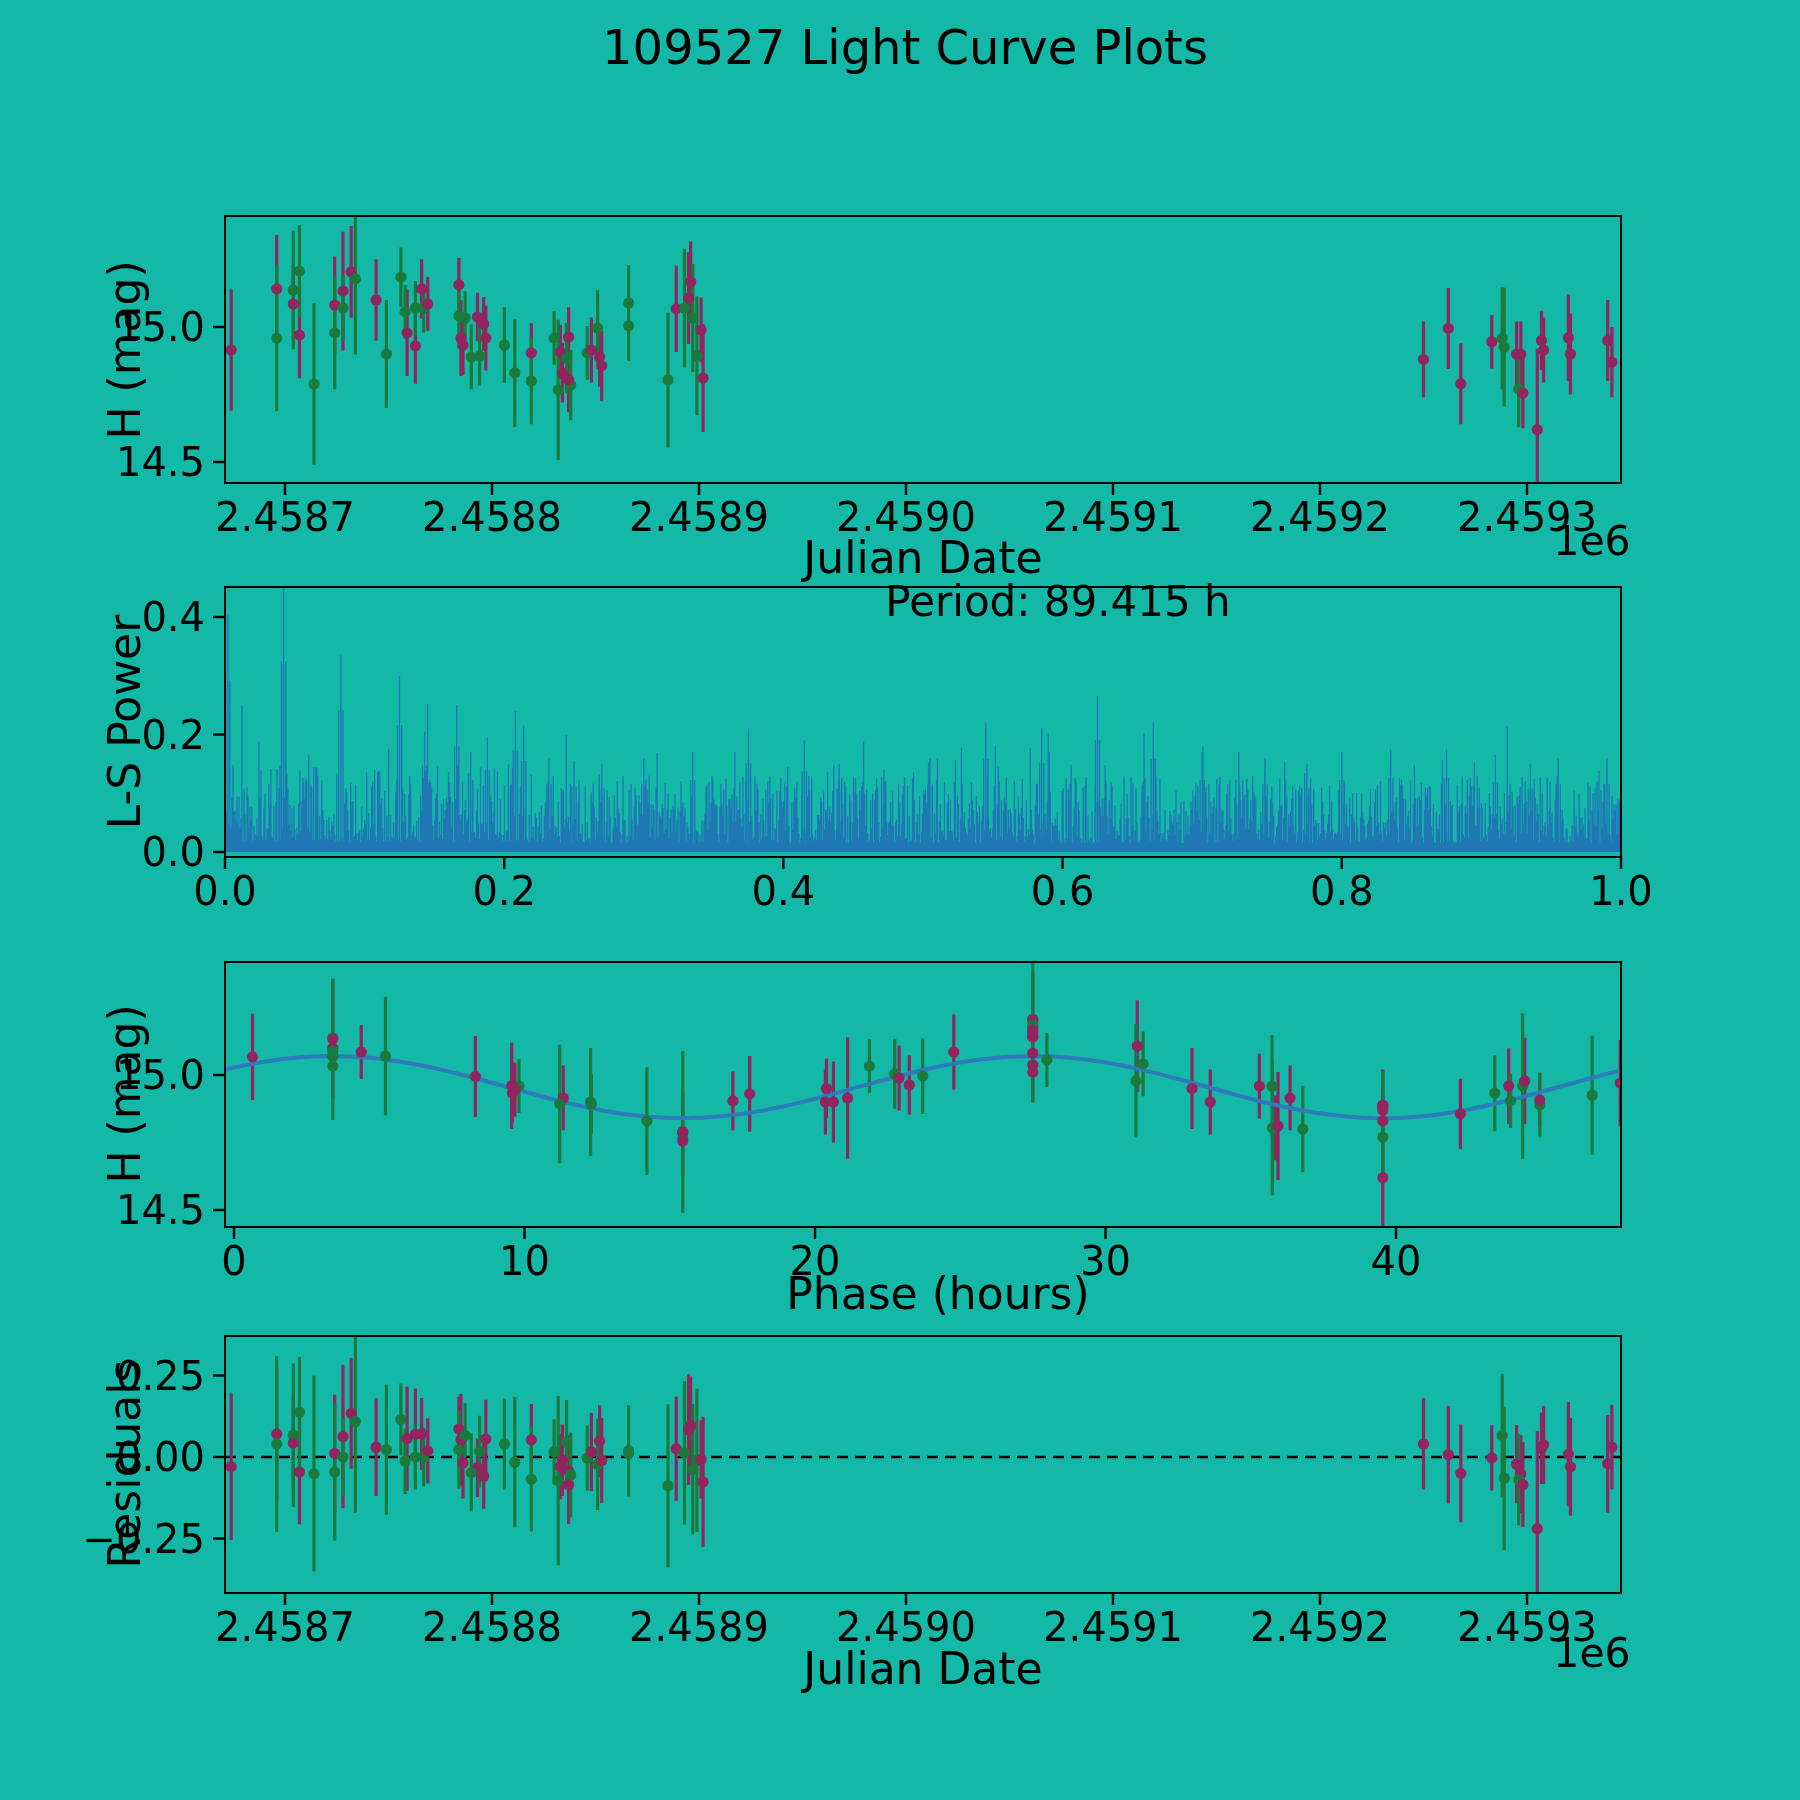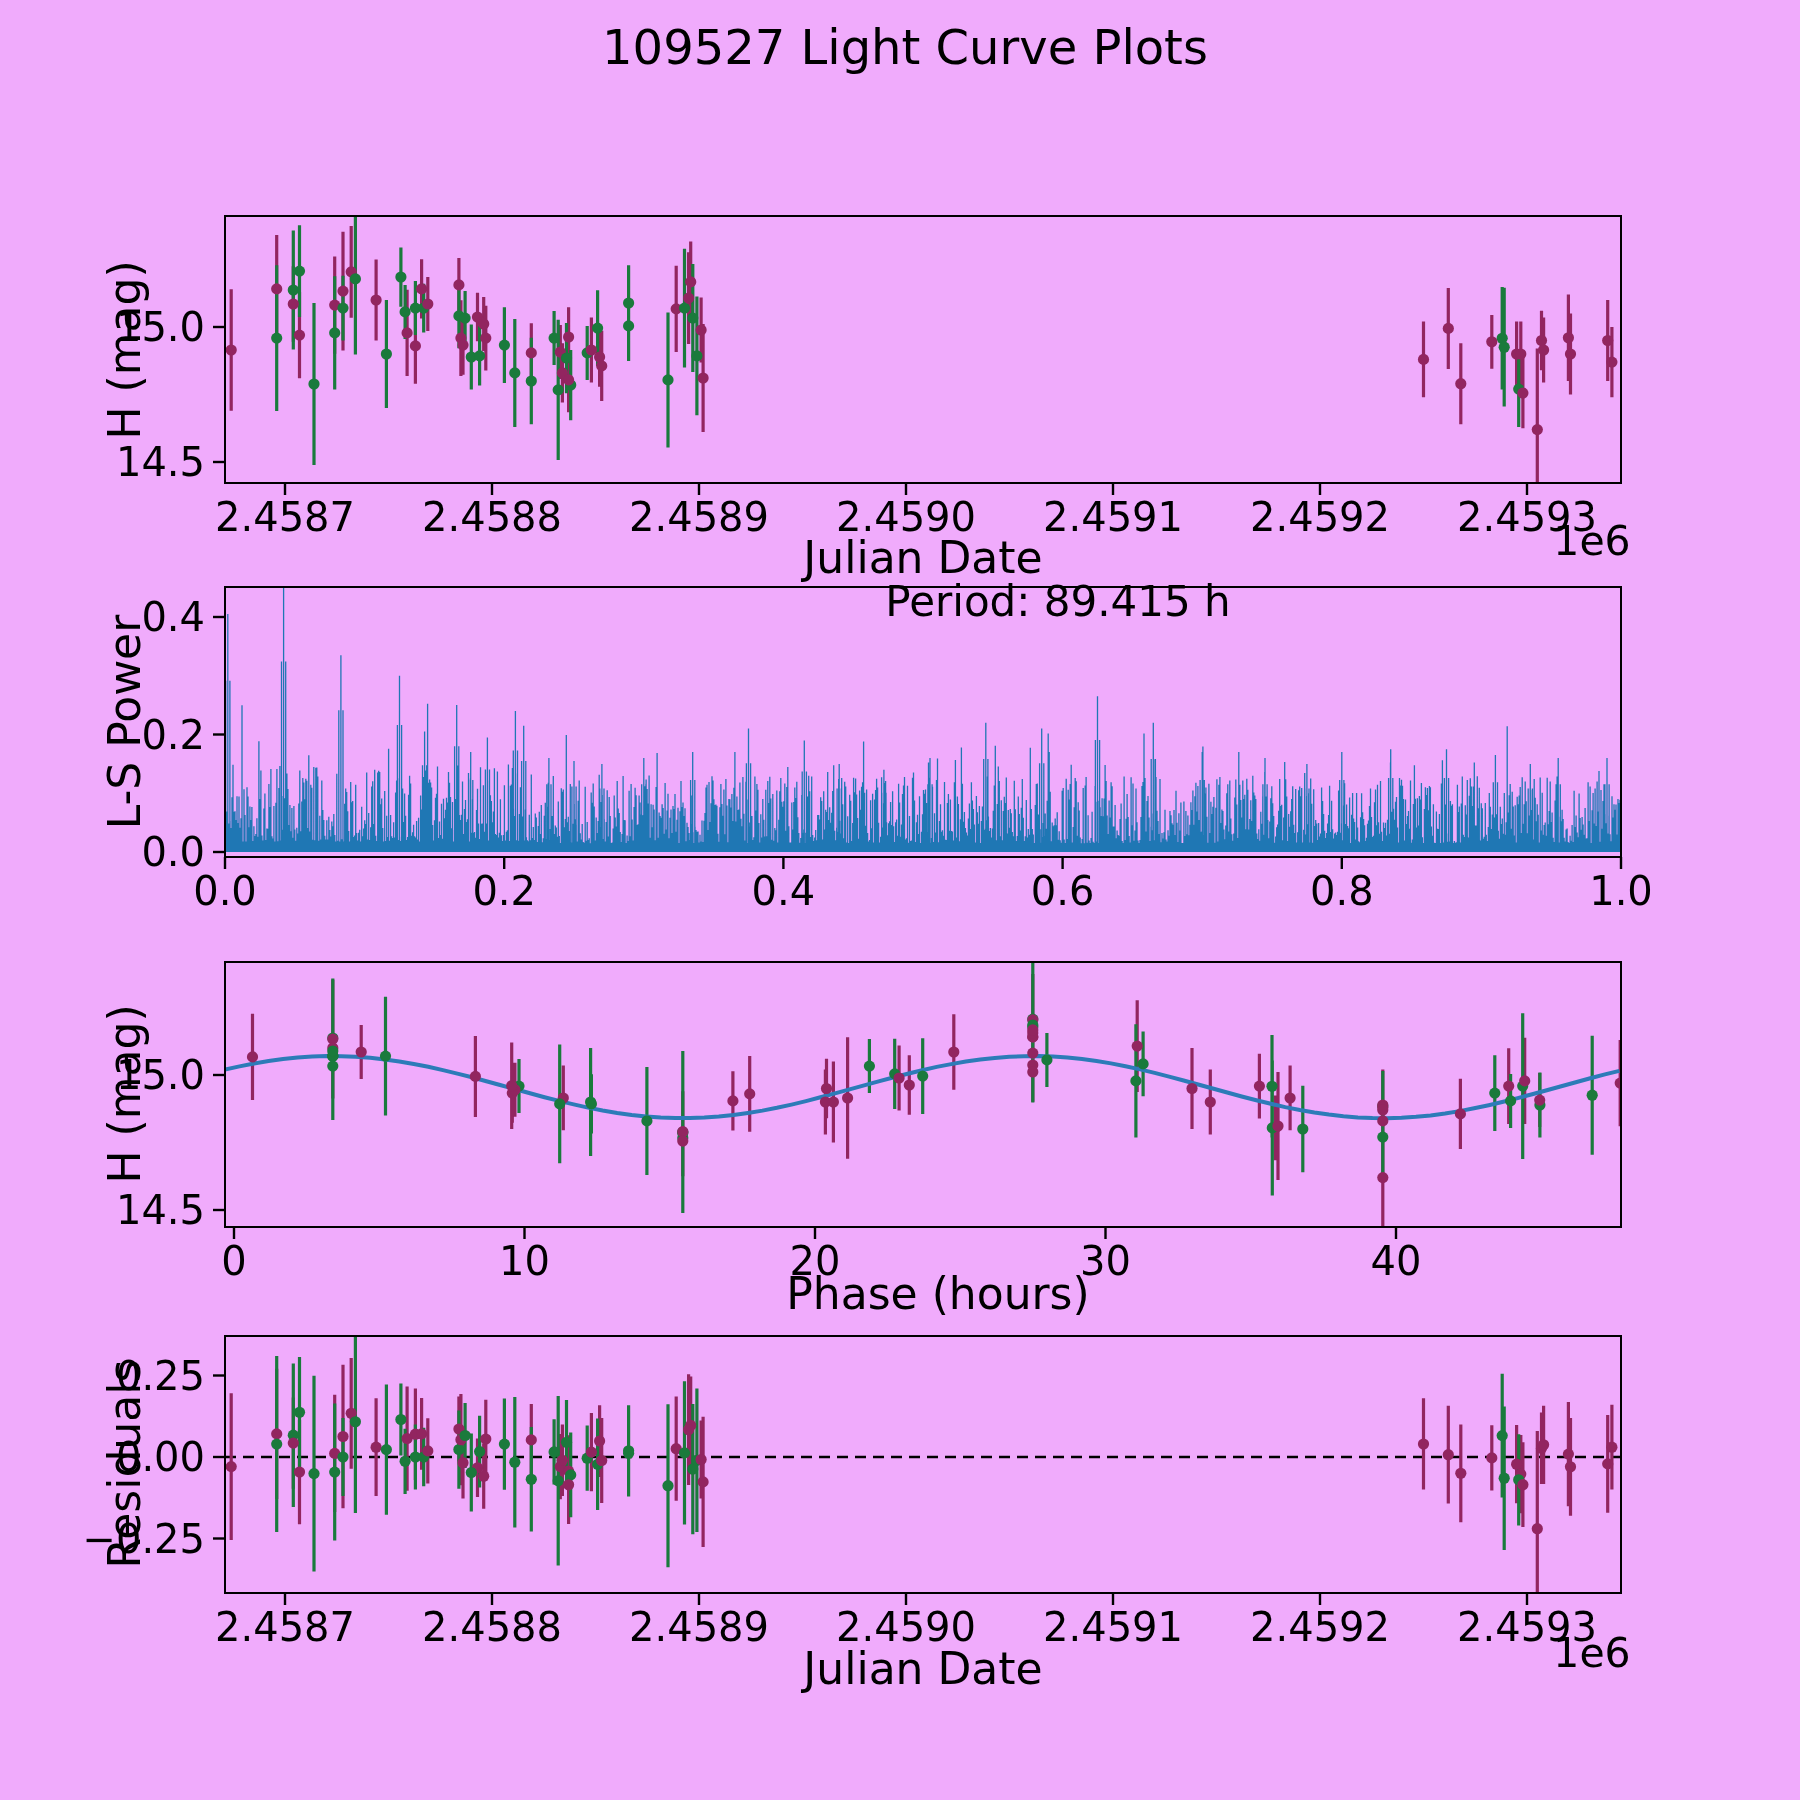--- a/index.html
+++ b/index.html
@@ -1,16 +1,16 @@
 <!DOCTYPE html>
 <html><head>
 <meta charset="utf-8">
 <style>
   html,body{margin:0;padding:0;background:#ffffff;}
-  .fig{position:relative;width:1800px;height:1800px;background:#f0abfc;
+  .fig{position:relative;width:1800px;height:1800px;background:#14b8a6;
        font-family:"DejaVu Sans","Liberation Sans",sans-serif;color:#000;overflow:hidden;}
   .fig svg{position:absolute;left:0;top:0;}
   .lab{position:absolute;transform:translate(-50%,-50%);white-space:nowrap;}
   .ylab{position:absolute;transform:translate(-50%,-50%) rotate(-90deg);white-space:nowrap;}
   .title{font-size:48px;}
   .axlab{font-size:44px;}
   .offset{font-size:41px;text-align:right;}
   .annot{font-size:42px;}
 </style>
 </head>

